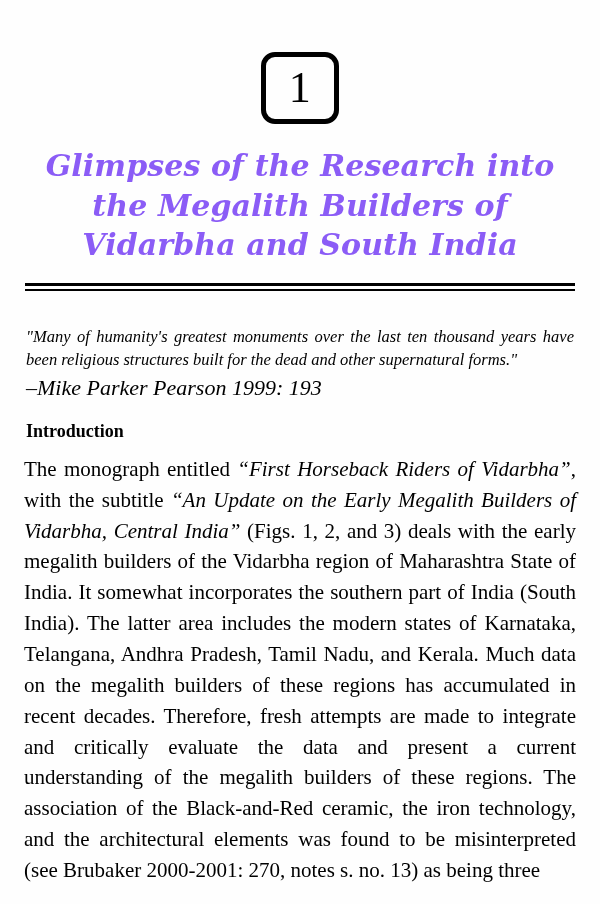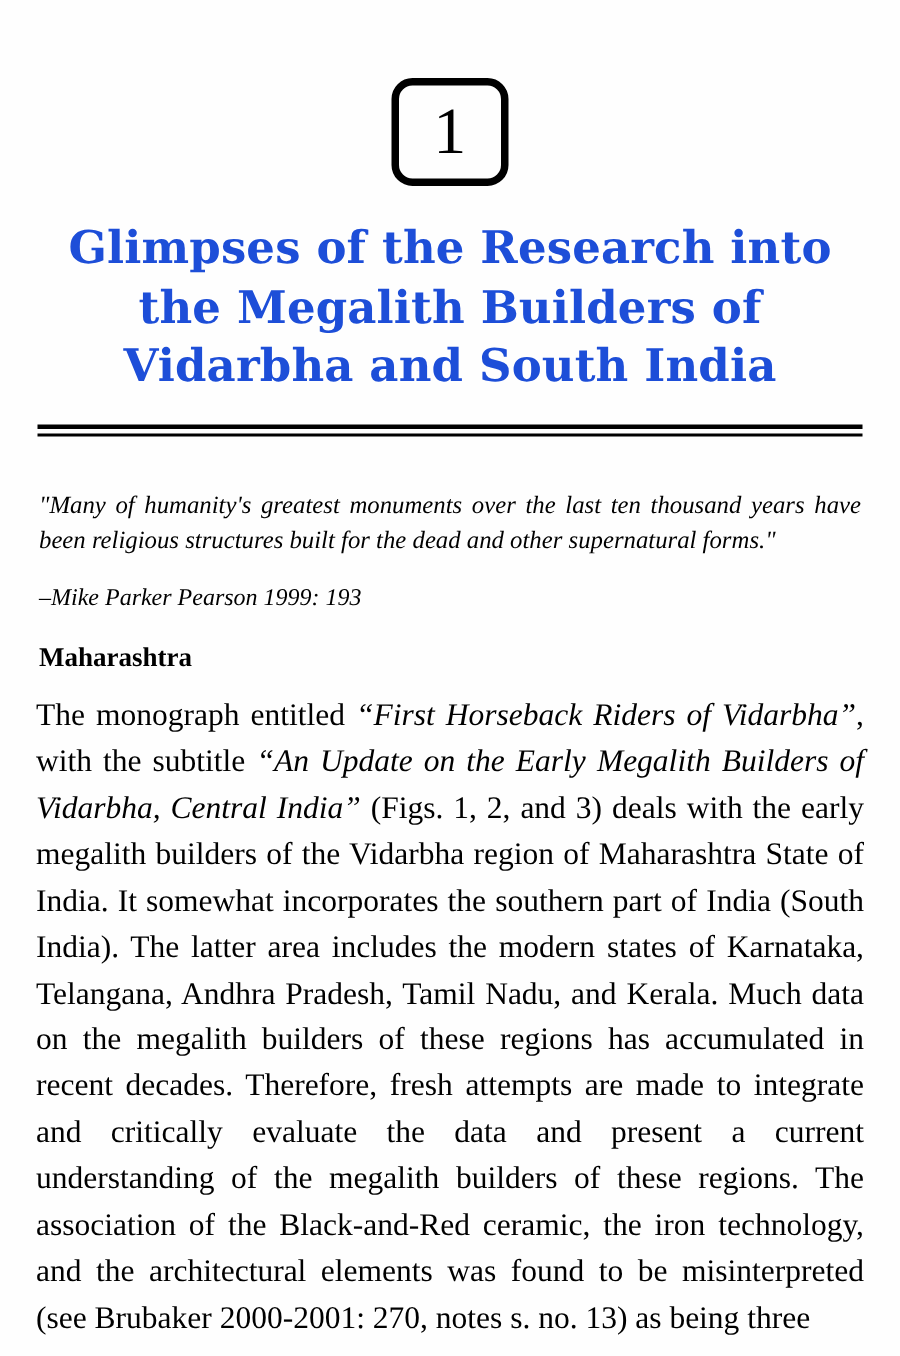--- a/index.html
+++ b/index.html
@@ -47,21 +47,22 @@
   }
 
   
   .chapter-title {
     margin: 22px 4px 0 4px;
     text-align: center;
     font-size: 30px;
     line-height: 1.32;
     font-family: "DejaVu Serif", "Liberation Serif", serif;
     letter-spacing: 0.1px;
-    color: #1d4ed8;
+    color: #8b5cf6;
+    font-style: italic;
   }
 
   
   .title-rule {
     margin: 18px 3px 0 3px;
     border-top: 3px solid #000;
     border-bottom: 2px solid #000;
     height: 3px;
     box-sizing: content-box;
   }
@@ -69,23 +70,23 @@
   
   .epigraph {
     margin: 34px 4px 0 4px;
     font-style: italic;
     font-size: 16.5px;
     line-height: 1.42;
     text-align: justify;
     font-family: "Liberation Serif", "DejaVu Serif", serif;
   }
   .epigraph-attrib {
-    margin: 16px 4px 0 4px;
+    margin: 0 4px 0 4px;
     font-style: italic;
-    font-size: 16px;
+    font-size: 22px;
     line-height: 1.42;
     font-family: "Liberation Serif", "DejaVu Serif", serif;
   }
 
   
   .section-heading {
     margin: 18px 4px 0 4px;
     font-weight: bold;
     font-size: 18px;
     font-family: "Liberation Serif", "DejaVu Serif", serif;
@@ -115,17 +116,17 @@
     </div>
   </div>
 
   <h1 class="chapter-title">Glimpses of the Research into the Megalith Builders of Vidarbha and South India</h1>
 
   <div class="title-rule"></div>
 
   <div class="epigraph">"Many of humanity's greatest monuments over the last ten thousand years have been religious structures built for the dead and other supernatural forms."</div>
   <div class="epigraph-attrib">–Mike Parker Pearson 1999: 193</div>
 
-  <h2 class="section-heading">Maharashtra</h2>
+  <h2 class="section-heading">Introduction</h2>
 
   <p class="body-paragraph"><span>The monograph entitled </span><i>“First Horseback Riders of Vidarbha”</i><span>, with the subtitle </span><i>“An Update on the Early Megalith Builders of Vidarbha, Central India”</i><span> (Figs. 1, 2, and 3) deals with the early megalith builders of the Vidarbha region of Maharashtra State of India. It somewhat incorporates the southern part of India (South India). The latter area includes the modern states of Karnataka, Telangana, Andhra Pradesh, Tamil Nadu, and Kerala. Much data on the megalith builders of these regions has accumulated in recent decades. Therefore, fresh attempts are made to integrate and critically evaluate the data and present a current understanding of the megalith builders of these regions. The association of the Black-and-Red ceramic, the iron technology, and the architectural elements was found to be misinterpreted (see Brubaker 2000-2001: 270, notes s. no. 13) as being three</span></p>
 
 </div>
 
 </body></html>

